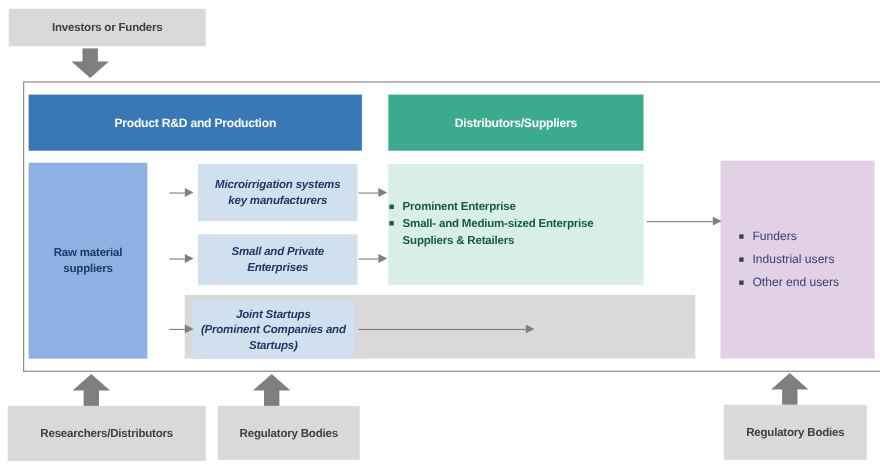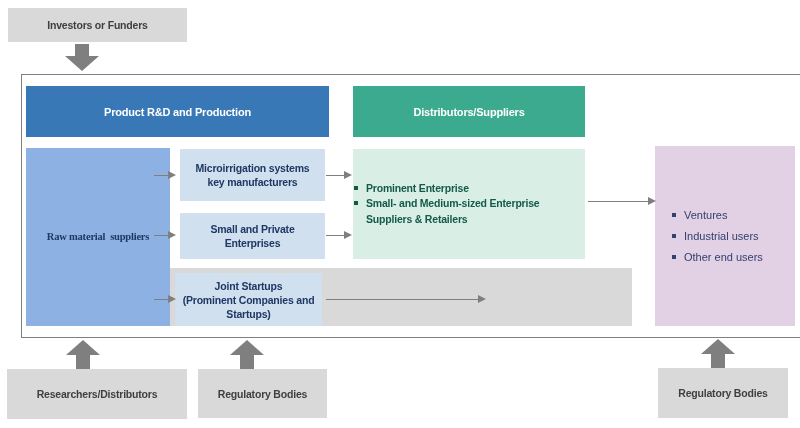--- a/index.html
+++ b/index.html
@@ -12,21 +12,21 @@
   .gray-box{background:var(--box-gray);color:var(--text-dark);
        font-weight:700;font-size:10.5px;letter-spacing:-0.2px;}
   .header{color:#ffffff;font-weight:700;font-size:11px;letter-spacing:-0.2px;}
   .header-blue{background:var(--header-blue);}
   .header-teal{background:var(--header-teal);}
   .header-purple{background:var(--header-purple);}
   .container{position:absolute;left:9px;top:74px;width:783px;height:264px;
        border:1.5px solid var(--border-gray);box-sizing:border-box;background:#fff;margin-left:12px;}
   .navy{color:var(--text-navy);font-weight:700;font-size:10.5px;letter-spacing:-0.2px;line-height:14px;}
   .raw-box{background:var(--box-blue);white-space:pre-wrap;}
-  .lblue-box{background:var(--box-lightblue);}
+  .lblue-box{background:var(--box-lightblue);font-style:italic;}
   .mint-box{background:var(--box-mint);justify-content:flex-start;}
   .lilac-box{background:var(--box-lilac);justify-content:flex-start;}
   .band{background:var(--box-gray);}
   ul.bullets{list-style:none;margin:0;padding:0;text-align:left;}
   ul.bullets li{position:relative;padding-left:13px;}
   ul.bullets li::before{content:"";position:absolute;left:1px;top:5px;width:4px;height:4px;
        background:currentColor;}
   .mint-list{color:var(--text-teal);font-weight:700;font-size:10.5px;line-height:15.5px;
        letter-spacing:-0.2px;padding:0 10px 0 14px;}
   .lilac-list{color:var(--text-slate);font-weight:400;font-size:11px;line-height:14px;}
@@ -62,21 +62,21 @@
 
     <div class="box header header-blue" style="left:4px;top:11px;width:303px;height:51px;">
       <span>Product R&amp;D and Production</span>
     </div>
     <div class="box header header-teal" style="left:331px;top:11px;width:232px;height:51px;">
       <span>Distributors/Suppliers</span>
     </div>
 
     <div class="box band" style="left:146px;top:193px;width:464px;height:58px;"></div>
 
-    <div class="box raw-box navy" style="left:4px;top:73px;width:144px;height:178px;padding:0 8px;font-family:Liberation Serif, serif;">
+    <div class="box raw-box navy" style="left:4px;top:73px;width:108px;height:178px;padding:0 8px;">
       <span>Raw material  suppliers</span>
     </div>
 
     <div class="box lblue-box navy" style="left:158px;top:74px;width:145px;height:52px;padding:0 12px;">
       <span>Microirrigation systems key manufacturers</span>
     </div>
 
     <div class="box lblue-box navy" style="left:158px;top:138px;width:145px;height:46px;padding:0 10px;">
       <span>Small and Private Enterprises</span>
     </div>
@@ -89,21 +89,21 @@
 
     <div class="box mint-box" style="left:331px;top:74px;width:232px;height:110px;">
       <ul class="bullets mint-list">
           <li>Prominent Enterprise</li>
           <li>Small- and Medium-sized Enterprise Suppliers &amp; Retailers</li>
         </ul>
     </div>
 
     <div class="box lilac-box" style="left:633px;top:71px;width:140px;height:180px;">
       <ul class="bullets lilac-list" style="padding-left:16px;">
-          <li>Ventures</li>
+          <li>Funders</li>
           <li>Industrial users</li>
           <li>Other end users</li>
         </ul>
     </div>
 
     <div class="harrow" style="left:132px;top:100px;width:14px;"></div>
     <div class="harrow" style="left:132px;top:160px;width:14px;"></div>
     <div class="harrow" style="left:132px;top:224px;width:14px;"></div>
     <div class="harrow" style="left:304px;top:100px;width:18px;"></div>
     <div class="harrow" style="left:304px;top:160px;width:18px;"></div>

